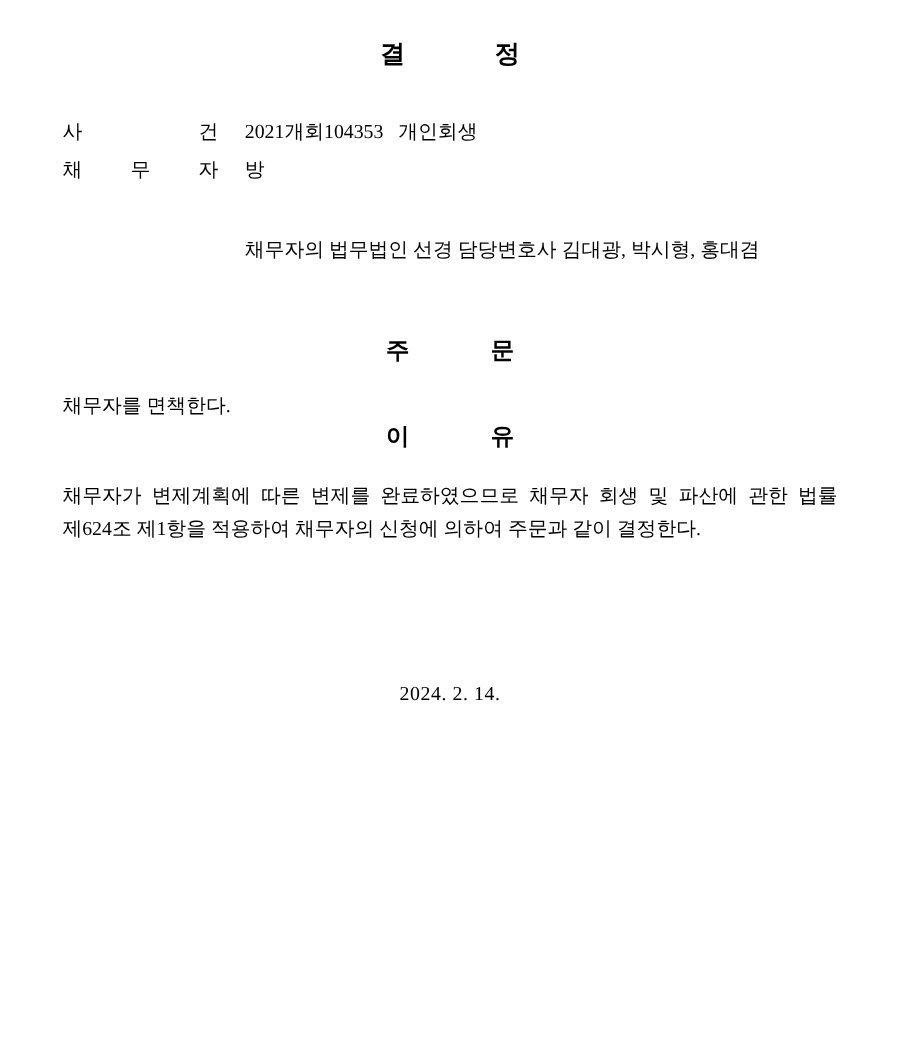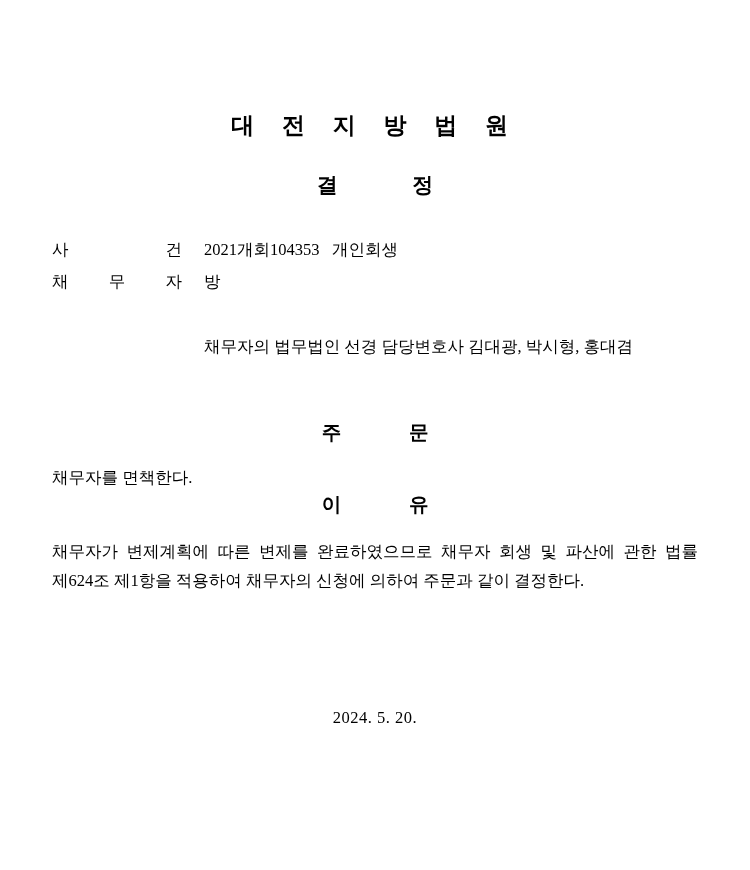--- a/index.html
+++ b/index.html
@@ -122,21 +122,20 @@
     font-size: 16.5px;
     margin-top: 112px;
     letter-spacing: 0.5px;
   }
 </style>
 </head>
 <body>
 
 <div class="page">
 
-  <div class="court-name">대 전 지 방 법 원</div>
 
   <div class="doc-type">
     <span>결</span>
     <span class="sp"></span>
     <span>정</span>
   </div>
 
   <div class="fields">
 
     <div class="field-row">
@@ -172,15 +171,15 @@
     <span>이</span>
     <span class="sp"></span>
     <span>유</span>
   </div>
 
   <div class="body-text iyu-body">
     <p class="iyu-line1">채무자가 변제계획에 따른 변제를 완료하였으므로 채무자 회생 및 파산에 관한 법률</p>
     <p>제624조 제1항을 적용하여 채무자의 신청에 의하여 주문과 같이 결정한다.</p>
   </div>
 
-  <div class="date-line">2024. 5. 20.</div>
+  <div class="date-line">2024. 2. 14.</div>
 
 </div>
 
 </body></html>

